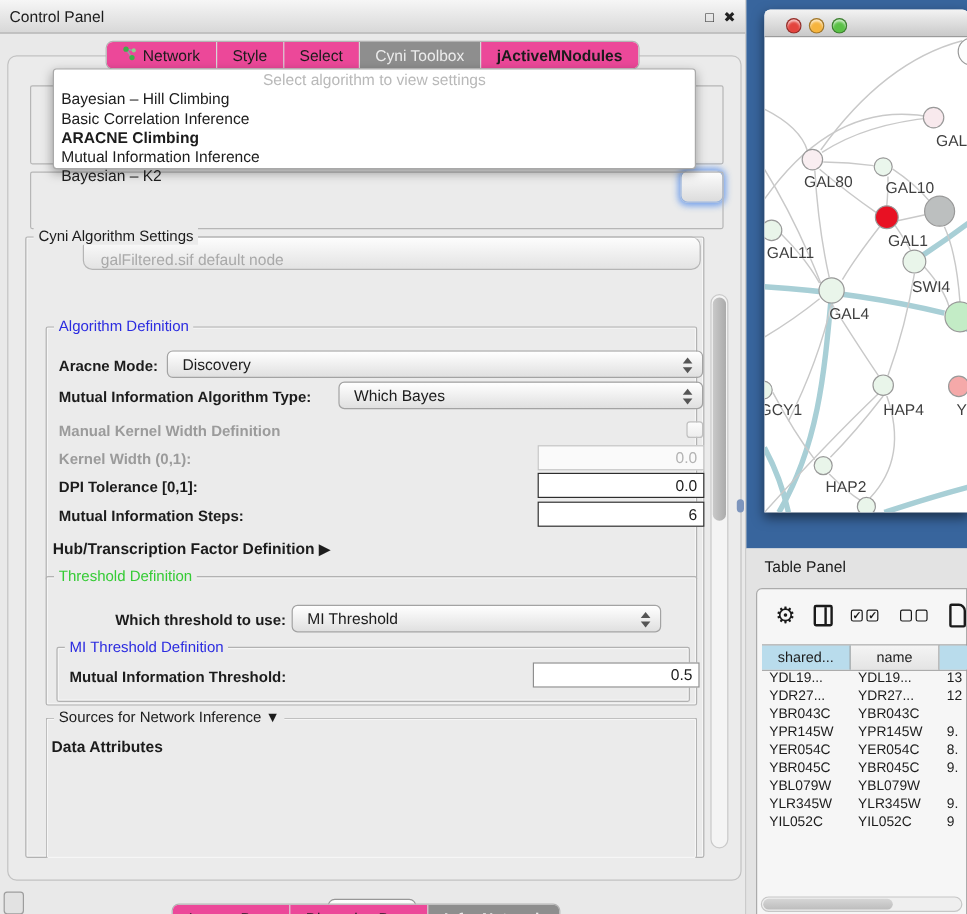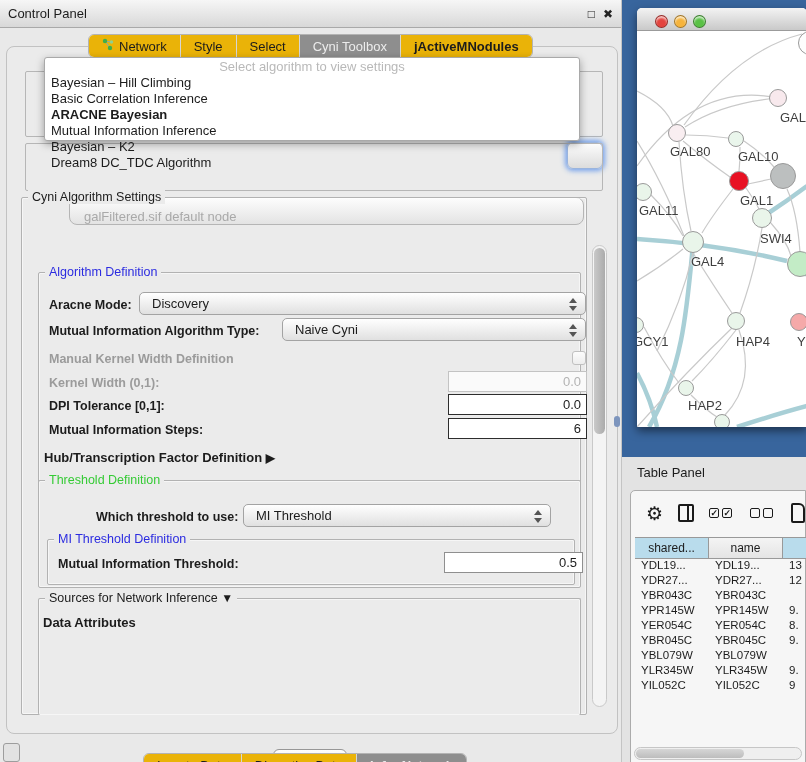--- a/index.html
+++ b/index.html
@@ -12,21 +12,21 @@
   #cp-header { position:absolute; left:0; top:0; width:100%; height:28px;
     background:linear-gradient(#f6f6f6,#d8d8d8); border-bottom:1px solid #a9a9a9;
     display:flex; align-items:center; padding:0 8px; font-size:13px; }
   #cp-header .spacer { flex:1; }
   .winbtn { font-size:12px; color:#222; margin-left:8px; cursor:default; }
 
   
   #tabbar { position:absolute; left:88px; top:34px; height:24px; display:flex;
     background:#fdfdfd; border:1px solid #b3b3b3; border-radius:6px; overflow:hidden; z-index:5; }
   .tab { display:flex; align-items:center; padding:0 13px; font-size:13px;
-    border-right:1px solid #d6d6d6; background:#eab308; white-space:nowrap; }
+    border-right:1px solid #d6d6d6; background:#ec4899; white-space:nowrap; }
   .tab:last-child { border-right:none; font-weight:bold; }
   .tab.selected { background:#8e8e8e; color:#ececec; }
   .tab .tab-icon { display:none; margin-right:5px; }
   .tab.has-icon .tab-icon { display:inline-block; }
 
   
   #main-panel { position:absolute; left:6px; top:46px; width:612px; height:688px;
     background:#ebebeb; border:1px solid #c2c2c2; border-radius:8px; }
 
   
@@ -161,21 +161,21 @@
         <div class="combo" style="left:100px; top:19px; width:447px;">
           <span>Discovery</span>
           <span class="stepper">
               <i class="up"></i>
               <i class="dn"></i>
             </span>
         </div>
 
         <span class="lbl" style="left:10px; top:51px;">Mutual Information Algorithm Type:</span>
         <div class="combo" style="left:243px; top:45px; width:304px;">
-          <span>Naive Cyni</span>
+          <span>Which Bayes</span>
           <span class="stepper">
               <i class="up"></i>
               <i class="dn"></i>
             </span>
         </div>
 
         <span class="lbl gray" style="left:10px; top:79px;">Manual Kernel Width Definition</span>
         <span class="checkbox" style="left:533px; top:78px;"></span>
 
         <span class="lbl gray" style="left:10px; top:103px;">Kernel Width (0,1):</span>
@@ -287,34 +287,31 @@
 
         <div class="dd-item">
           <span>Bayesian – Hill Climbing</span>
         </div>
 
         <div class="dd-item">
           <span>Basic Correlation Inference</span>
         </div>
 
         <div class="dd-item bold">
-          <span>ARACNE Bayesian</span>
+          <span>ARACNE Climbing</span>
         </div>
 
         <div class="dd-item">
           <span>Mutual Information Inference</span>
         </div>
 
         <div class="dd-item">
           <span>Bayesian – K2</span>
         </div>
 
-        <div class="dd-item">
-          <span>Dream8 DC_TDC Algorithm</span>
-        </div>
       </div>
   </div>
 
   <div id="corner-icon"></div>
 </div>
 
 <div id="desktop">
   <div id="net-window">
     <div id="net-titlebar">
       <span class="light" style="left: 18px; background: rgb(227, 68, 62);" id="tl-red"></span>

